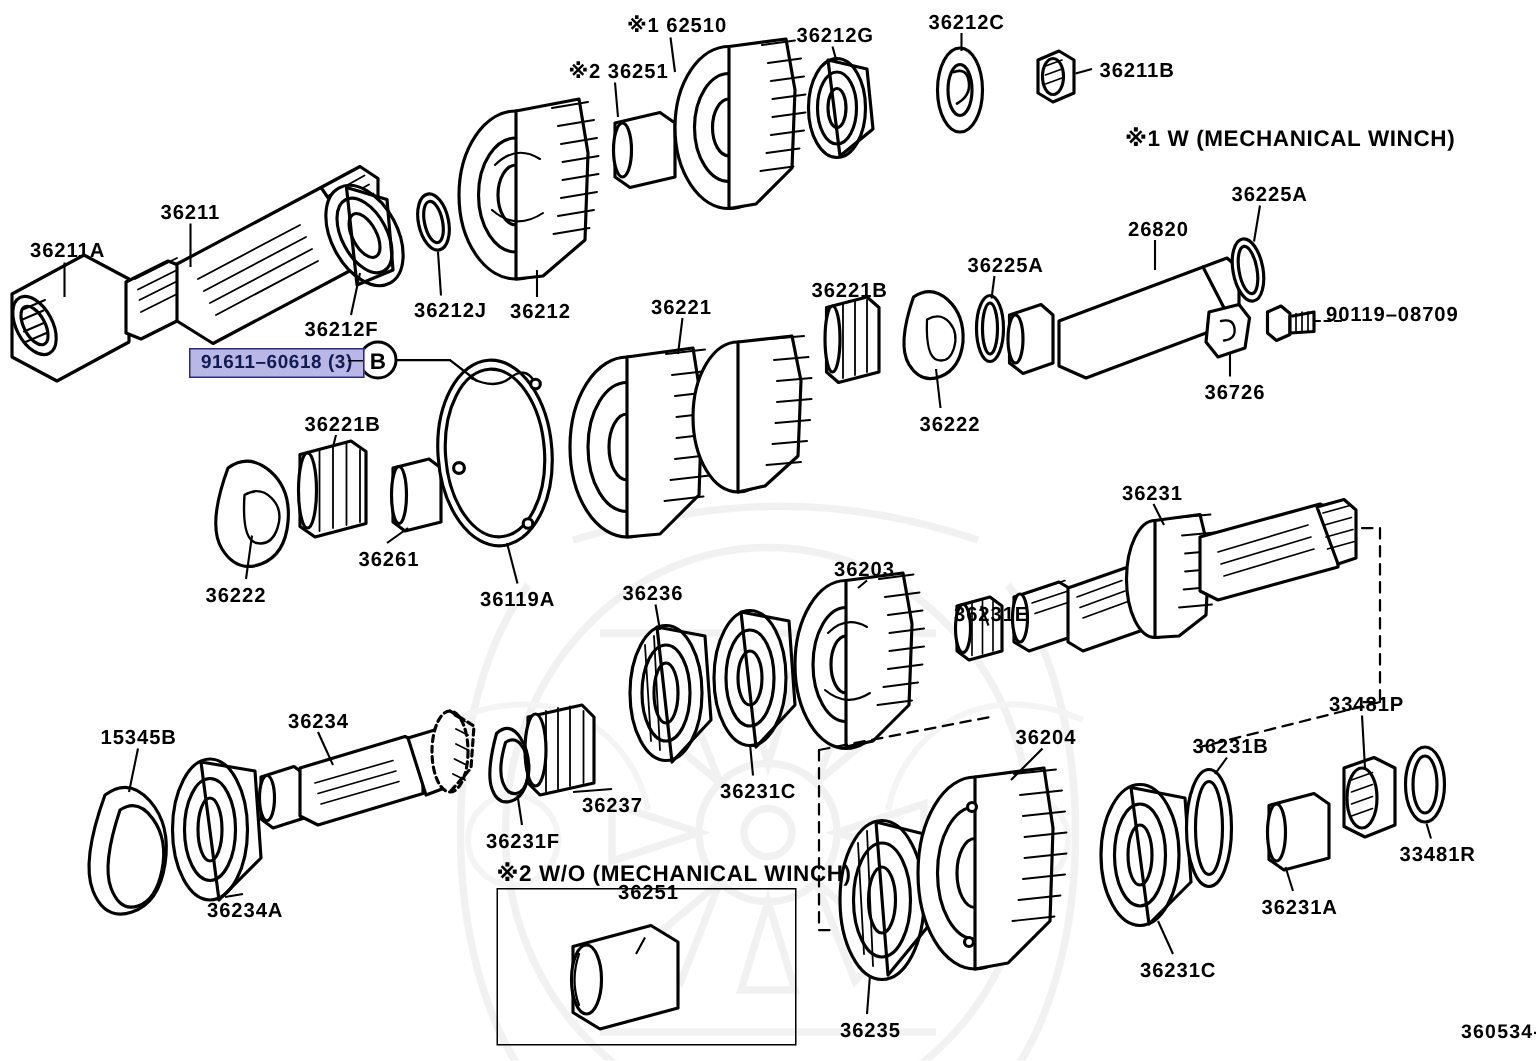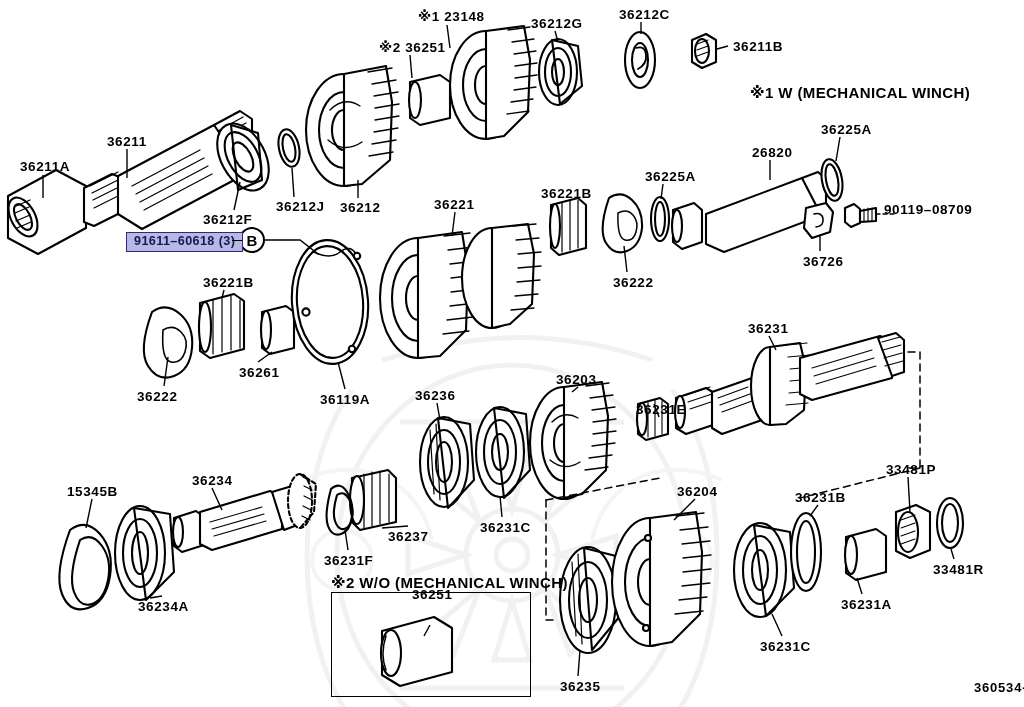--- a/index.html
+++ b/index.html
@@ -342,21 +342,21 @@
 
   <div class="hl" style="left:126px;top:232px;">91611–60618 (3)</div>
   <div class="ld ldh" style="left:232px;top:240px;width:10px;"></div>
 
   <div class="lbl" style="left:20px;top:160px">36211A</div>
   <div class="lbl" style="left:107px;top:135px">36211</div>
   <div class="lbl" style="left:203px;top:213px">36212F</div>
   <div class="lbl" style="left:276px;top:200px">36212J</div>
   <div class="lbl" style="left:340px;top:201px">36212</div>
   <div class="lbl" style="left:379px;top:41px">※2 36251</div>
-  <div class="lbl" style="left:418px;top:10px">※1 23148</div>
+  <div class="lbl" style="left:418px;top:10px">※1 62510</div>
   <div class="lbl" style="left:531px;top:17px">36212G</div>
   <div class="lbl" style="left:619px;top:8px">36212C</div>
   <div class="lbl" style="left:733px;top:40px">36211B</div>
   <div class="lbl" style="left:434px;top:198px">36221</div>
   <div class="lbl" style="left:541px;top:187px">36221B</div>
   <div class="lbl" style="left:645px;top:170px">36225A</div>
   <div class="lbl" style="left:613px;top:276px">36222</div>
   <div class="lbl" style="left:752px;top:146px">26820</div>
   <div class="lbl" style="left:821px;top:123px">36225A</div>
   <div class="lbl" style="left:884px;top:203px">90119–08709</div>

